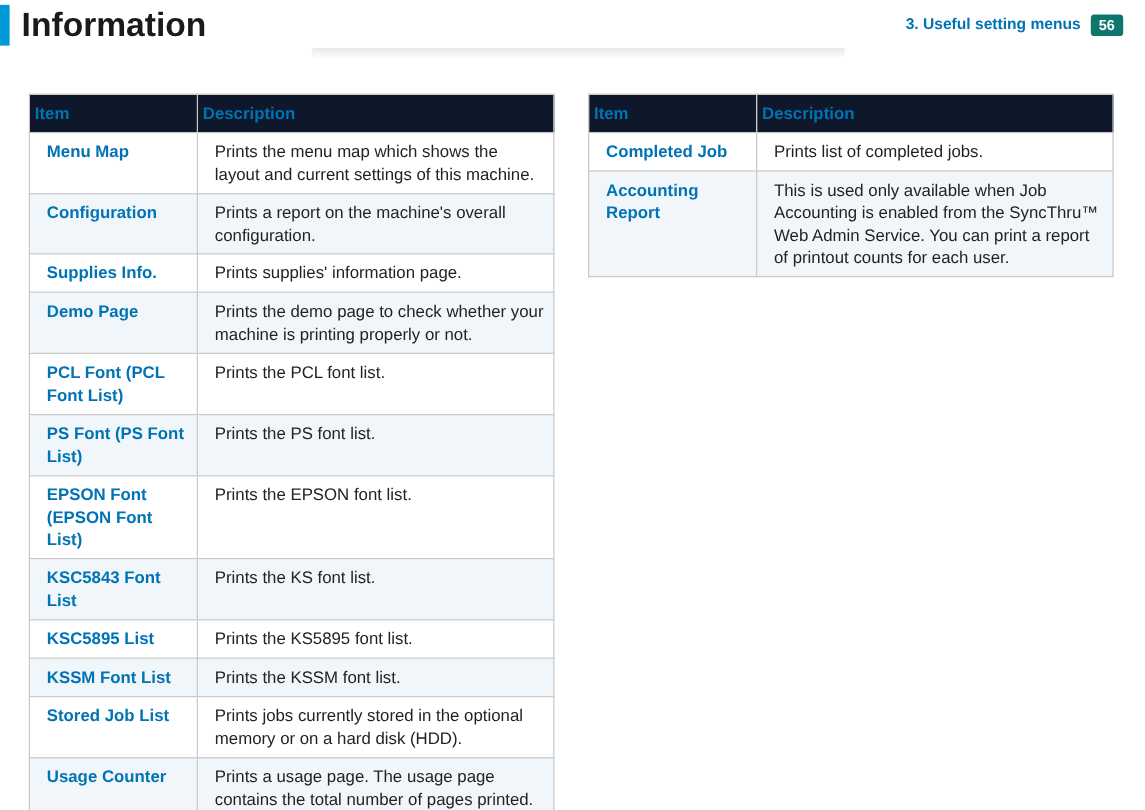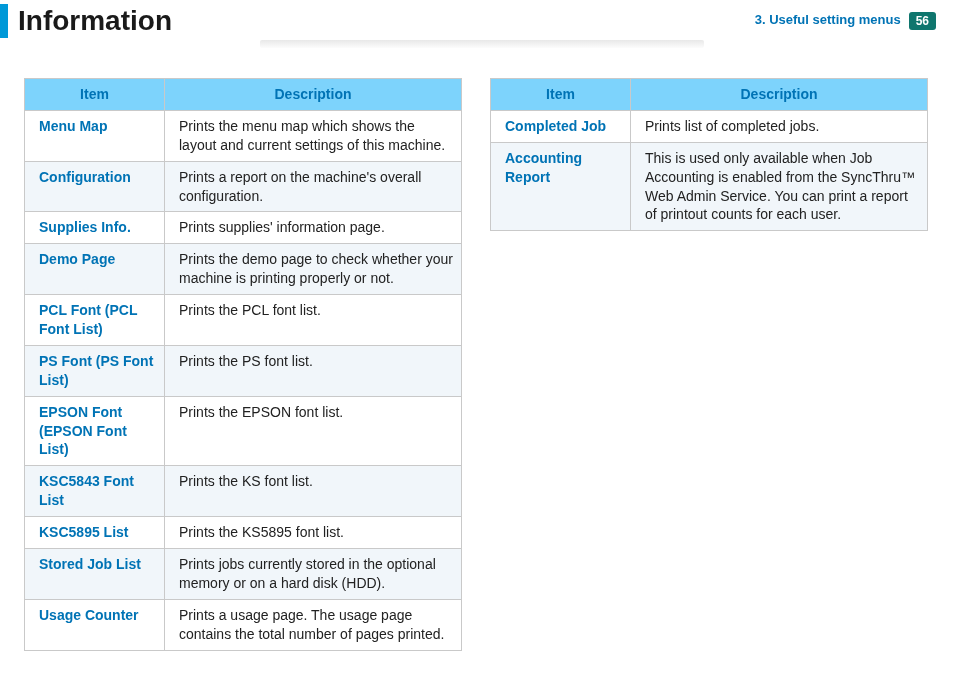--- a/index.html
+++ b/index.html
@@ -72,24 +72,24 @@
     }
     th, td {
       border: 1px solid #c9c9c9;
       text-align: left;
       vertical-align: top;
       padding: 6px 8px 6px 14px;
       font-size: 14px;
       line-height: 1.35;
     }
     th {
-      background: #7dd3fc;
+      background: #0f172a;
       color: #0073b5;
       font-weight: 700;
-      text-align: center;
+      text-align: left;
       padding: 6px 4px;
     }
     .col-item { width: 140px; }
     .cell-item {
       color: #0073b5;
       font-weight: 700;
     }
     tbody tr:nth-child(even) td { background: #f1f6fa; }
     tbody tr:nth-child(odd) td { background: #ffffff; }
   </style>
@@ -152,20 +152,24 @@
         </tr>
         <tr>
           <td class="cell-item">KSC5843 Font List</td>
           <td>Prints the KS font list.</td>
         </tr>
         <tr>
           <td class="cell-item">KSC5895 List</td>
           <td>Prints the KS5895 font list.</td>
         </tr>
         <tr>
+          <td class="cell-item">KSSM Font List</td>
+          <td>Prints the KSSM font list.</td>
+        </tr>
+        <tr>
           <td class="cell-item">Stored Job List</td>
           <td>Prints jobs currently stored in the optional memory or on a hard disk (HDD).</td>
         </tr>
         <tr>
           <td class="cell-item">Usage Counter</td>
           <td>Prints a usage page. The usage page contains the total number of pages printed.</td>
         </tr>
       </tbody>
   </table>
 

